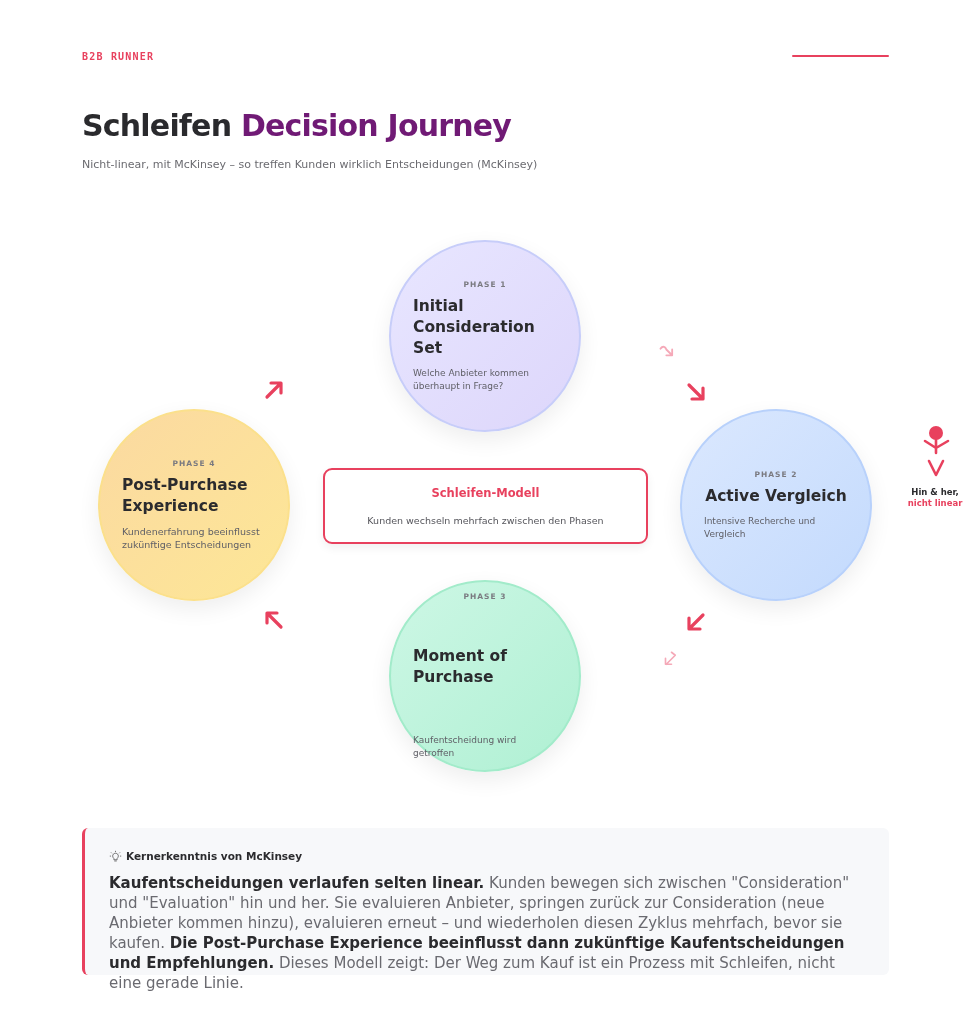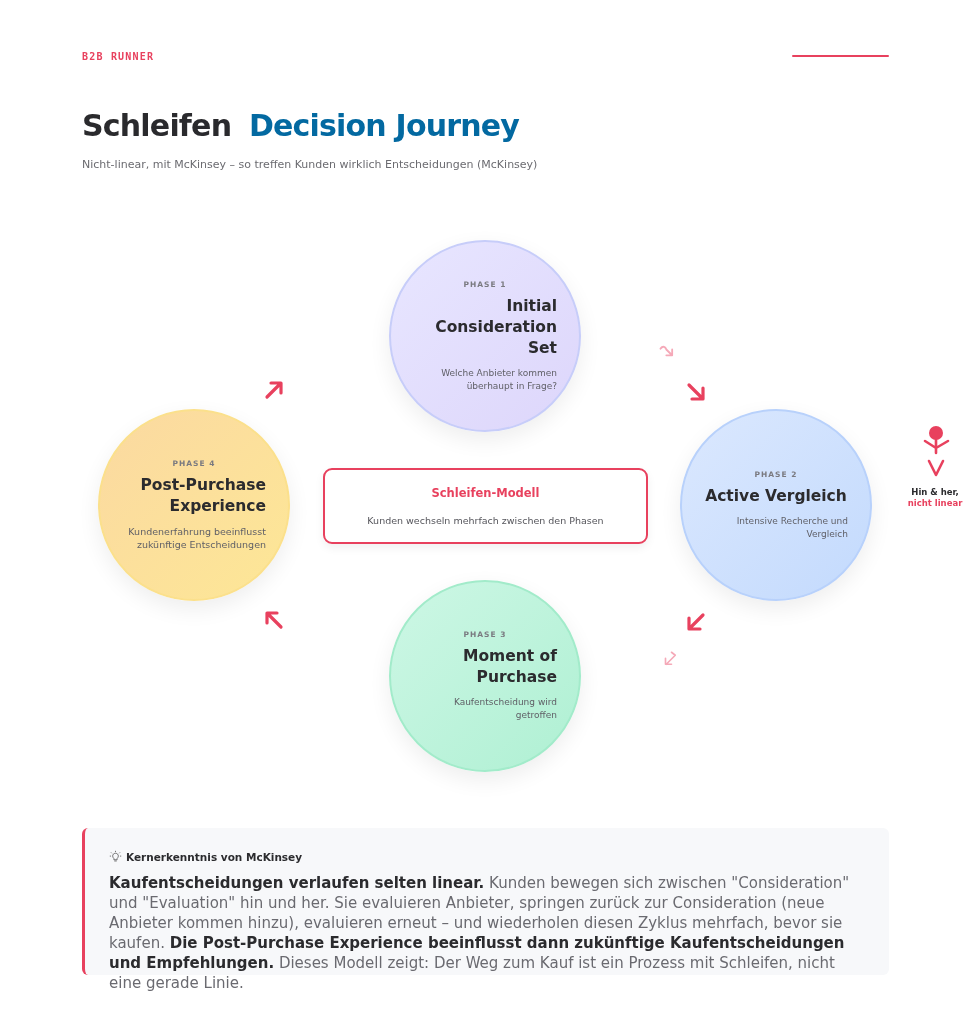--- a/index.html
+++ b/index.html
@@ -3,48 +3,48 @@
 <meta charset="utf-8">
 <style>
   * { box-sizing: border-box; margin: 0; padding: 0; }
   html, body { width: 971px; height: 1024px; background: #ffffff; overflow: hidden; }
   body { font-family: "DejaVu Sans", sans-serif; color: #2b2b2e; position: relative; }
 
   .brand { position: absolute; left: 82px; top: 51px; font-size: 10px; font-weight: bold; letter-spacing: 1.2px; color: #e8415e; font-family: "DejaVu Sans Mono", monospace; }
   .top-line { position: absolute; left: 792px; top: 55px; width: 97px; height: 2px; background: #e8415e; border-radius: 1px; }
 
   .title { position: absolute; left: 82px; top: 108px; font-size: 30px; font-weight: bold; letter-spacing: -0.8px; color: #2a2a2d; white-space: nowrap; }
-  .title .accent { color: #0369a1; margin-left: 8px; }
+  .title .accent { color: #701a75; }
   .subtitle { position: absolute; left: 82px; top: 158px; font-size: 11px; color: #6b6b70; white-space: nowrap; }
 
-  .circle { position: absolute; width: 192px; height: 192px; border-radius: 50%; display: flex; flex-direction: column; align-items: center; justify-content: center; text-align: right; box-shadow: 0 8px 22px rgba(0,0,0,0.07); padding: 0 22px; }
+  .circle { position: absolute; width: 192px; height: 192px; border-radius: 50%; display: flex; flex-direction: column; align-items: center; justify-content: center; text-align: left; box-shadow: 0 8px 22px rgba(0,0,0,0.07); padding: 0 22px; }
   .circle .phase { font-size: 7.5px; font-weight: bold; letter-spacing: 1px; color: #7a7a80; margin-bottom: 7px; }
   .circle .name { font-size: 15.5px; font-weight: bold; color: #2b2b2e; line-height: 21px; margin-bottom: 8px; }
   .circle .desc { font-size: 9px; color: #5f5f66; line-height: 13px; }
 
   .c1 { left: 389px; top: 240px; background: linear-gradient(135deg, #e8e6ff 0%, #ddd6fb 100%); border: 2px solid #c7cdf9; }
   .c2 { left: 680px; top: 409px; background: linear-gradient(135deg, #dbe8fe 0%, #c3dafd 100%); border: 2px solid #b8d1fb; }
-  .c3 { left: 389px; top: 580px; background: linear-gradient(135deg, #cdf7e5 0%, #aff0d3 100%); border: 2px solid #a2ebca; }
+  .c3 { left: 389px; top: 580px; background: linear-gradient(135deg, #cdf7e5 0%, #aff0d3 100%); border: 2px solid #a2ebca; gap: 38px; }
   .c4 { left: 98px; top: 409px; background: linear-gradient(135deg, #fbd9a1 0%, #fde796 100%); border: 2px solid #fbe08c; }
   .c4 .desc { font-size: 9.5px; }
 
   .center-box { position: absolute; left: 323px; top: 468px; width: 325px; height: 76px; border: 2px solid #e8415e; border-radius: 9px; background: #ffffff; display: flex; flex-direction: column; align-items: center; justify-content: center; box-shadow: 0 4px 10px rgba(0,0,0,0.06); gap: 8px; }
   .center-box .cb-title { font-size: 11.5px; font-weight: bold; color: #e8415e; margin-bottom: 7px; }
   .center-box .cb-sub { font-size: 9.5px; color: #55555b; }
 
   .arrow { position: absolute; width: 24px; height: 24px; }
   .arrow svg { width: 100%; height: 100%; }
 
   .stick { position: absolute; left: 918px; top: 423px; width: 36px; height: 56px; }
   .stick-label { position: absolute; left: 895px; top: 487px; width: 80px; text-align: center; font-size: 8.5px; font-weight: bold; line-height: 11px; }
   .stick-label .l1 { color: #2b2b2e; display: block; }
   .stick-label .l2 { color: #e8415e; display: block; }
 
   .insight { position: absolute; left: 82px; top: 828px; width: 807px; height: 147px; background: #f7f8fa; border-left: 3px solid #e8415e; border-radius: 6px; padding: 22px 24px 0 24px; }
-  .insight .ins-head { display: flex; align-items: center; font-size: 10.5px; font-weight: bold; color: #2b2b2e; margin-bottom: 10px; }
+  .insight .ins-head { display: flex; align-items: flex-start; font-size: 10.5px; font-weight: bold; color: #2b2b2e; margin-bottom: 10px; }
   .insight .ins-head .bulb { width: 13px; height: 13px; margin-right: 4px; }
   .insight .ins-body { font-size: 15px; line-height: 20px; color: #6a6a70; }
   .insight .ins-body b { color: #2b2b2e; font-weight: bold; }
 </style>
 </head>
 <body>
 
 <div class="brand">B2B RUNNER</div>
 <div class="top-line"></div>
 

